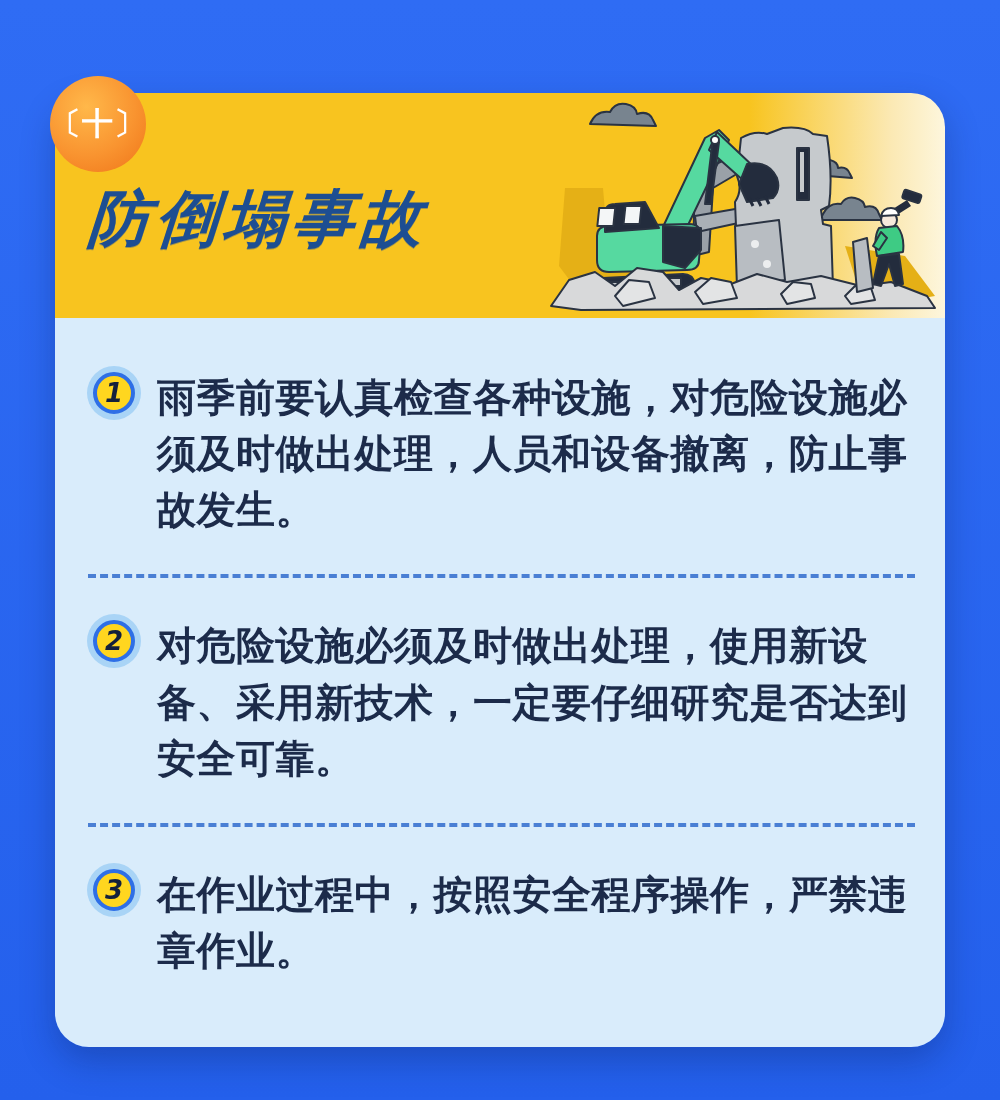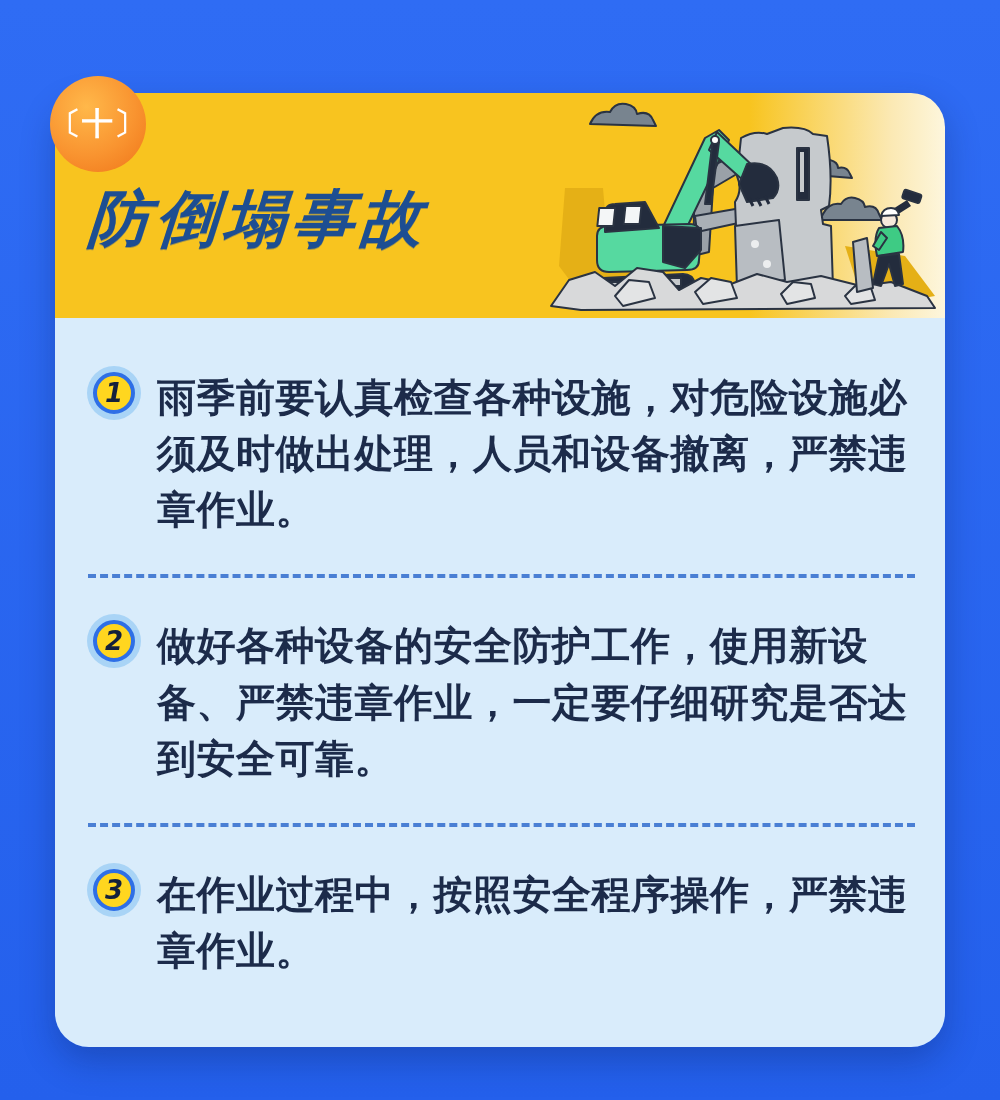--- a/index.html
+++ b/index.html
@@ -171,28 +171,28 @@
             <path class="ln" d="M336 136 l-8 14 l6 4 l8 -12 z" fill="#3ecb84"></path>
             <path class="ln" d="M334 160 l-6 28 l8 2 l8 -22 l6 22 l8 -2 l-4 -30 z" fill="#232c3d"></path>
           </g>
         </svg>
       </div>
 
       <div class="body">
 
         <div class="item">
           <div class="num-badge">1</div>
-          <div class="item-text">雨季前要认真检查各种设施，对危险设施必须及时做出处理，人员和设备撤离，严禁违章作业。</div>
+          <div class="item-text">雨季前要认真检查各种设施，对危险设施必须及时做出处理，人员和设备撤离，防止事故发生。</div>
         </div>
 
         <hr class="sep">
 
         <div class="item">
           <div class="num-badge">2</div>
-          <div class="item-text">做好各种设备的安全防护工作，使用新设备、严禁违章作业，一定要仔细研究是否达到安全可靠。</div>
+          <div class="item-text">对危险设施必须及时做出处理，使用新设备、采用新技术，一定要仔细研究是否达到安全可靠。</div>
         </div>
 
         <hr class="sep">
 
         <div class="item">
           <div class="num-badge">3</div>
           <div class="item-text">在作业过程中，按照安全程序操作，严禁违章作业。</div>
         </div>
 
       </div>

